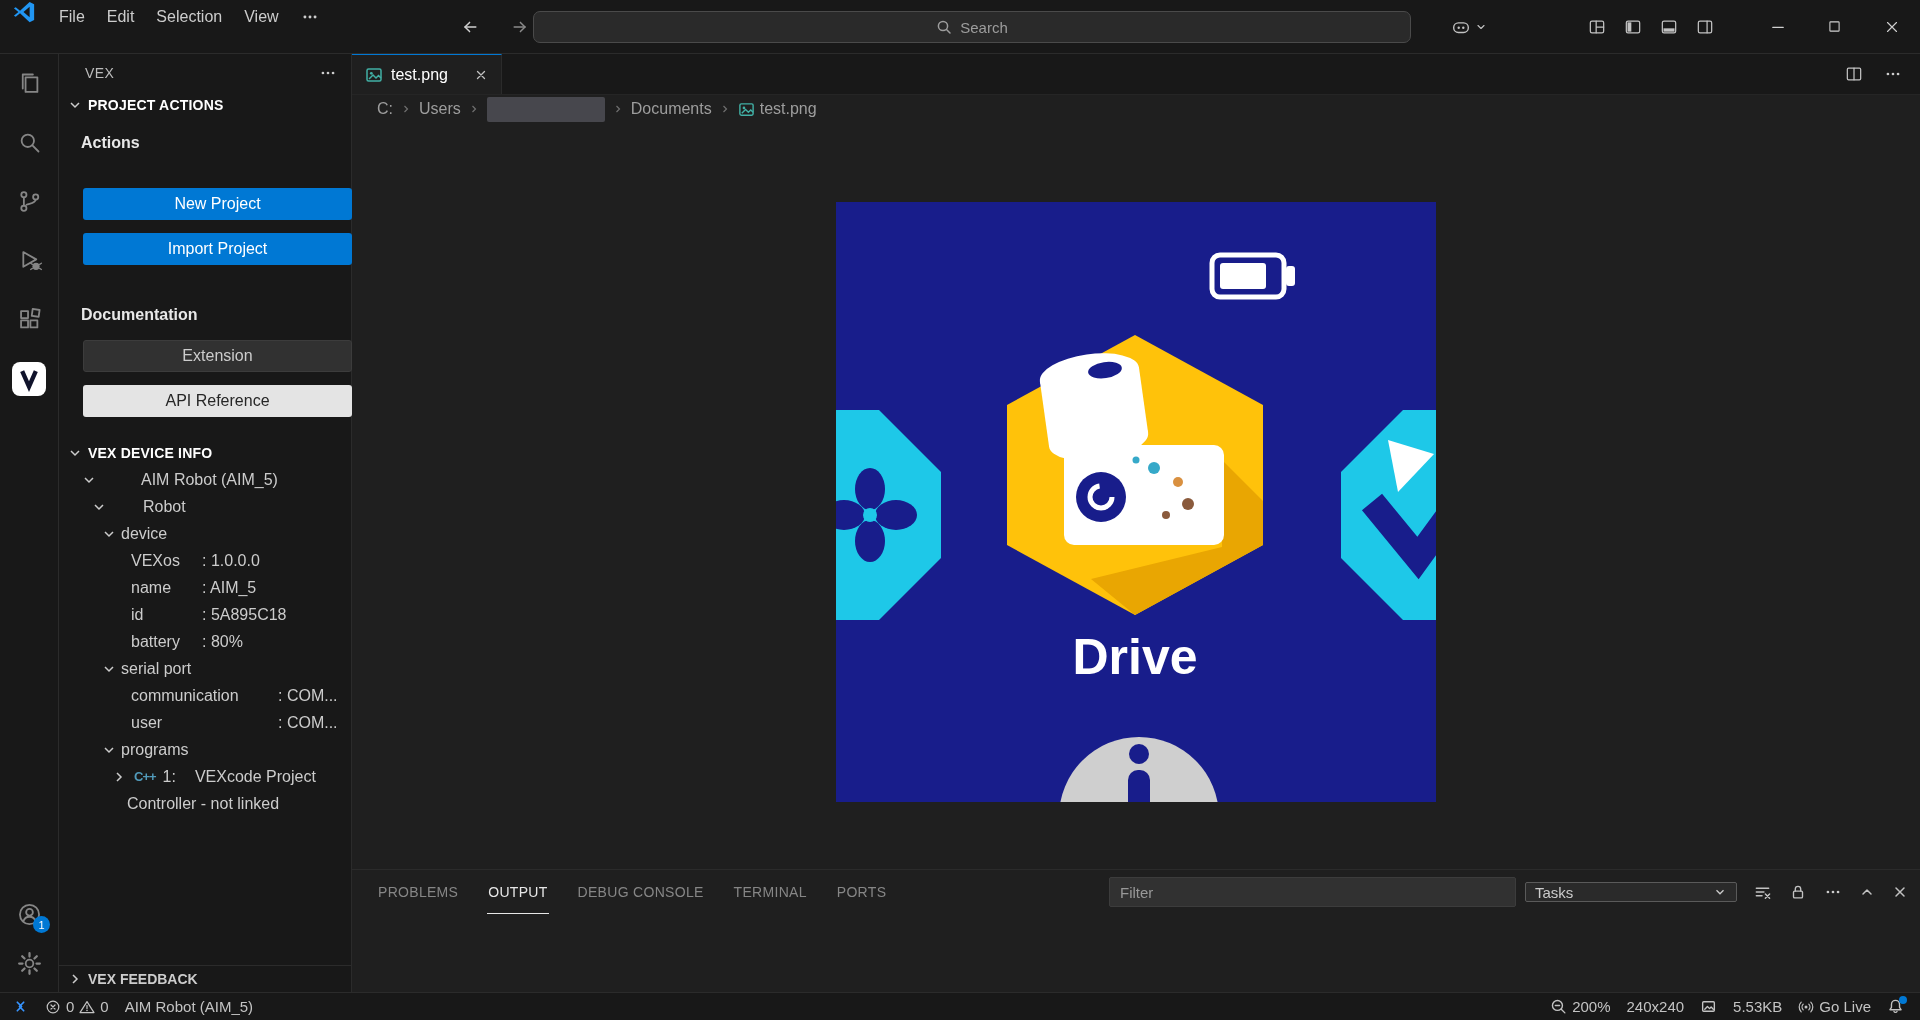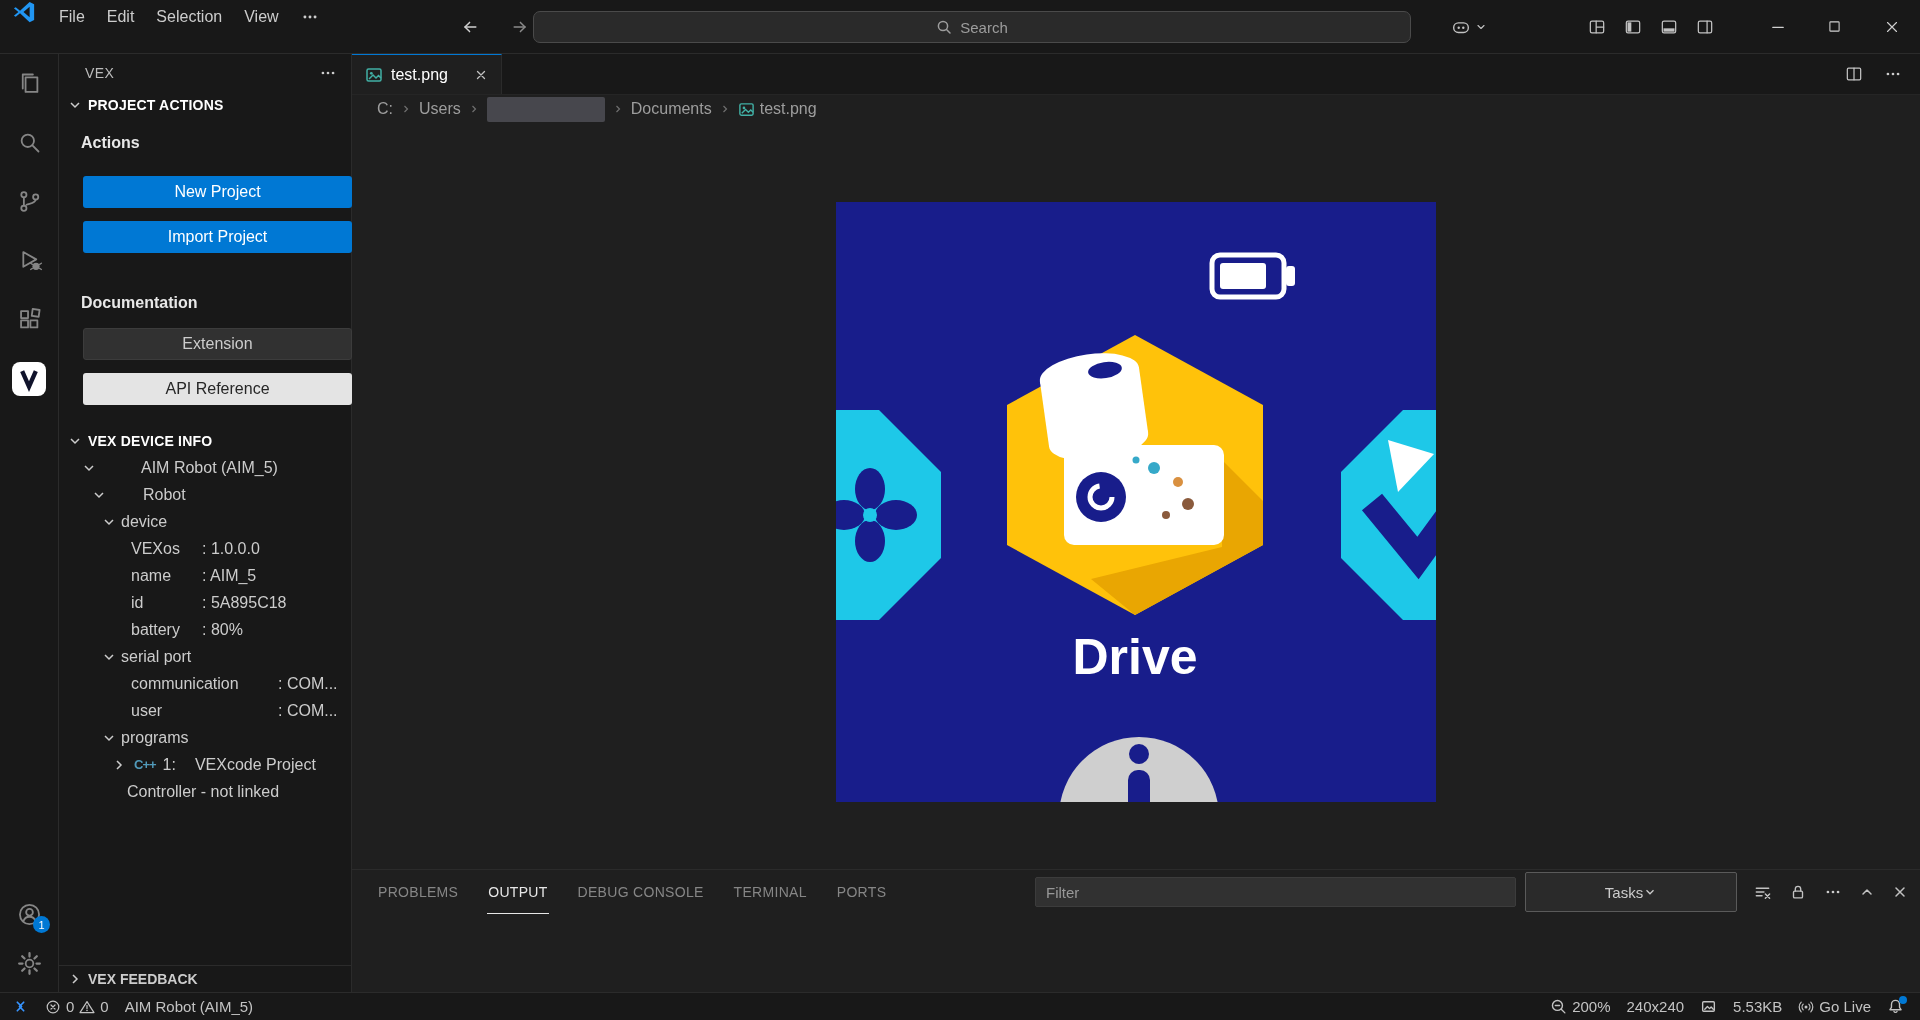--- a/index.html
+++ b/index.html
@@ -34,21 +34,21 @@
 
   
   .sidebar{flex:0 0 293px;width:293px;background:#181818;border-right:1px solid #2b2b2b;display:flex;flex-direction:column;font-size:16px;min-height:0}
   .sb-title{flex:0 0 38px;display:flex;align-items:center;padding:0 14px 0 26px;font-size:14px;color:#bbbbbb;letter-spacing:.4px}
   .sb-title .grow{flex:1}
   .sb-sec{height:26px;display:flex;align-items:center;gap:5px;padding-left:8px;font-weight:700;font-size:14px;color:#ffffff;letter-spacing:.2px;flex:0 0 26px}
   .sb-sec.dev{margin-top:10px}
   .sb-h{font-weight:700;font-size:16px;color:#e8e8e8;margin:16px 0 0 22px;height:22px}
   .sb-h.doc{margin-top:28px}
   .sb-btn{width:269px;height:32px;margin:0 0 13px 24px;border-radius:3px;font-size:16px;display:flex;align-items:center;justify-content:center;border:1px solid transparent;cursor:default}
-  .sb-btn.first{margin-top:20px}
+  .sb-btn.first{margin-top:32px}
   .sb-btn.ext{margin-top:12px}
   .btn-primary{background:#0078d4;color:#ffffff}
   .btn-dark{background:#313131;color:#cccccc;border-color:#3c3c3c}
   .btn-light{background:#e4e4e4;color:#262626}
   .tree{display:flex;flex-direction:column}
   .trow{height:27px;display:flex;align-items:center;color:#cccccc;white-space:nowrap}
   .tchev{width:16px;height:16px;flex:none;display:flex;align-items:center;justify-content:center}
   .tchev svg,.sb-sec svg{stroke:#cccccc;fill:none;stroke-width:1.5}
   .ind1{padding-left:22px}.ind1 .tlabel{margin-left:44px}
   .ind2{padding-left:32px}.ind2 .tlabel{margin-left:36px}
@@ -73,23 +73,23 @@
   .bc-redacted{width:118px;height:25px;background:#47474d;border-radius:2px}
   .canvas{flex:1;position:relative;min-height:0;background:#1f1f1f}
   .preview{position:absolute;left:484px;top:79px;width:600px;height:600px}
 
   
   .panel{flex:0 0 123px;border-top:1px solid #2b2b2b;background:#1f1f1f;display:flex;flex-direction:column}
   .panel-head{height:44px;display:flex;align-items:center;padding:0 12px 0 25px}
   .ptabs{display:flex;gap:28px;height:100%}
   .ptab{display:flex;align-items:center;font-size:14px;color:#868686;letter-spacing:.3px;border-bottom:1px solid transparent;padding:0 1px;cursor:default}
   .ptab.active{color:#e7e7e7;border-bottom-color:#e7e7e7}
-  .pfilter{margin-left:auto;width:481px;height:30px;background:#313131;border:1px solid #3c3c3c;border-radius:2px;color:#cccccc;font-size:15px;padding:0 10px;outline:none;font-family:"Liberation Sans",sans-serif}
+  .pfilter{margin-left:auto;width:407px;height:30px;background:#313131;border:1px solid #3c3c3c;border-radius:2px;color:#cccccc;font-size:15px;padding:0 10px;outline:none;font-family:"Liberation Sans",sans-serif}
   .pfilter::placeholder{color:#989898}
-  .ptasks{width:212px;height:40px;margin-left:9px;background:#2a2a2a;border:1px solid #5a5a5a;display:flex;align-items:center;justify-content:center;padding:0 9px;font-size:15px;color:#cccccc;border-radius:2px}
+  .ptasks{width:212px;height:20px;margin-left:9px;background:#2a2a2a;border:1px solid #5a5a5a;display:flex;align-items:center;justify-content:space-between;padding:0 9px;font-size:15px;color:#cccccc;border-radius:2px}
   .picons{display:flex;align-items:center;gap:17px;margin-left:16px}
 
   
   .statusbar{flex:0 0 28px;background:#181818;border-top:1px solid #2b2b2b;display:flex;align-items:center;font-size:15px;color:#c3c3c3;padding:0 8px 0 4px}
   .st-item{display:flex;align-items:center;gap:5px;padding:0 8px;height:100%;white-space:nowrap}
   .st-right{margin-left:auto;display:flex;align-items:center}
   .st-ico{position:relative;display:flex}
   .bell-dot{position:absolute;right:-3px;top:-2px;width:8px;height:8px;border-radius:4px;background:#0078d4}
   .icstroke{stroke:#c2c2c2;fill:none;stroke-width:1.5;stroke-linecap:round;stroke-linejoin:round}
   .icgray{stroke:#868686;fill:none;stroke-width:1.6;stroke-linecap:round;stroke-linejoin:round}

